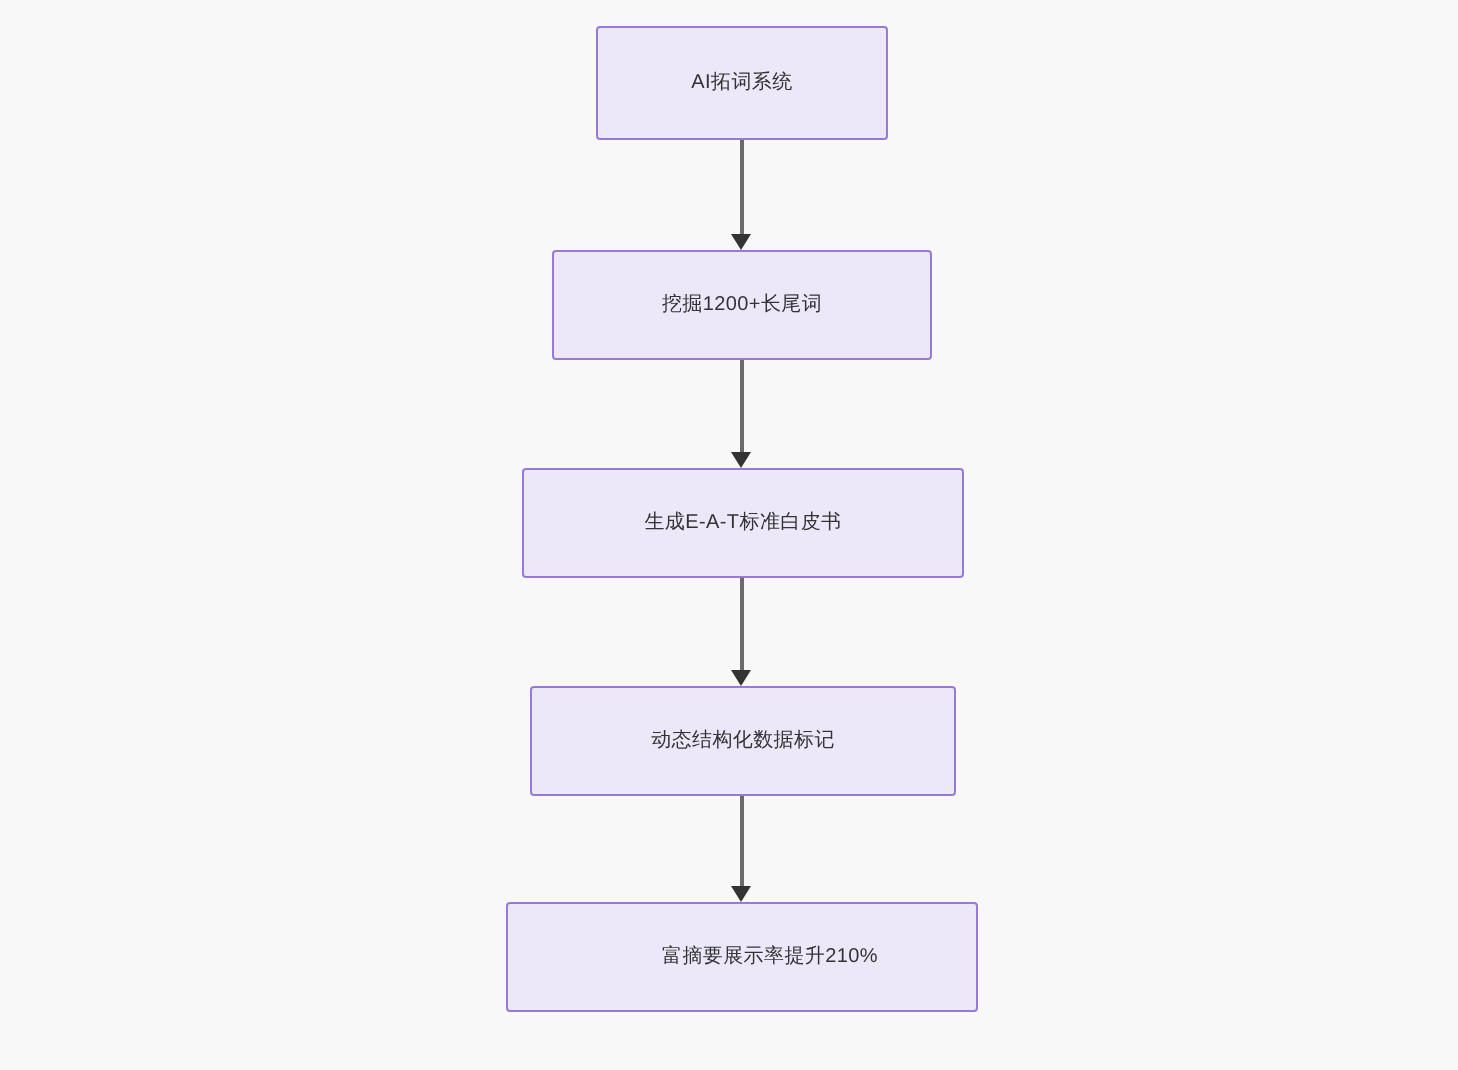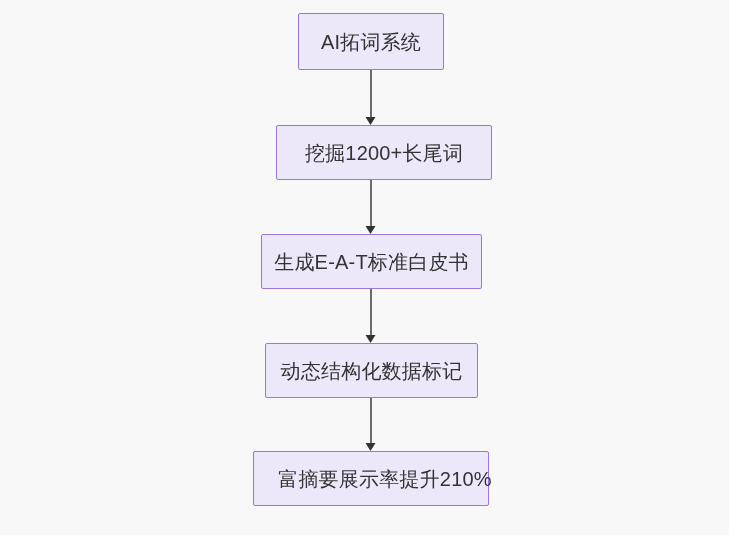--- a/index.html
+++ b/index.html
@@ -21,21 +21,21 @@
   .node {
     position: absolute;
     box-sizing: border-box;
     background: #ece8fa;
     border: 1.3px solid #9a78d8;
     border-radius: 2px;
     display: flex;
     align-items: center;
     justify-content: center;
     color: #333333;
-    font-size: 20px;
+    font-size: 10px;
     line-height: 1.2;
     letter-spacing: 0.2px;
     white-space: nowrap;
   }
   .node-label {
     display: block;
     padding: 0 2px;
   }
   .edge {
     position: absolute;
@@ -82,21 +82,21 @@
 
   <div class="edge" style="left:371px; top:398px; height:53px;">
     <div class="edge-line" style="height:45px;"></div>
     <div class="edge-head" style="top:45px;"></div>
   </div>
 
   <div class="node" style="left:298px; top:13px; width:146px; height:57px;">
     <span class="node-label">AI拓词系统</span>
   </div>
 
-  <div class="node" style="left:276px; top:125px; width:216px; height:55px;text-align:right;">
+  <div class="node" style="left:276px; top:125px; width:190px; height:55px;text-align:right;">
     <span class="node-label">挖掘1200+长尾词</span>
   </div>
 
   <div class="node" style="left:265px; top:343px; width:213px; height:55px;">
     <span class="node-label">动态结构化数据标记</span>
   </div>
 
   <div class="node" style="left:261px; top:234px; width:221px; height:55px;">
     <span class="node-label">生成E-A-T标准白皮书</span>
   </div>

